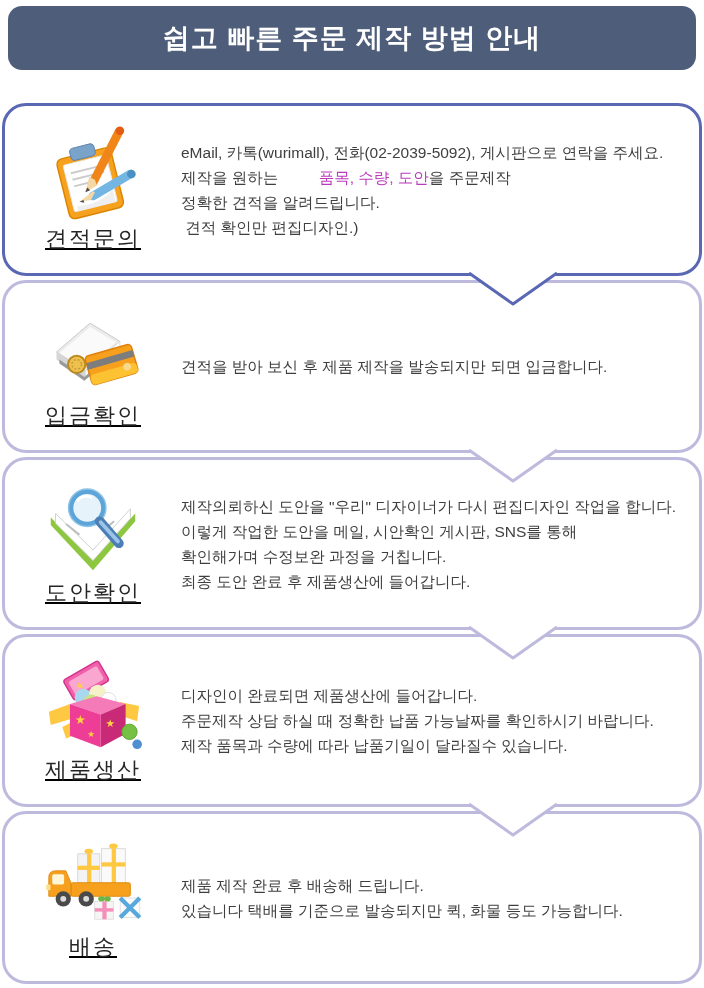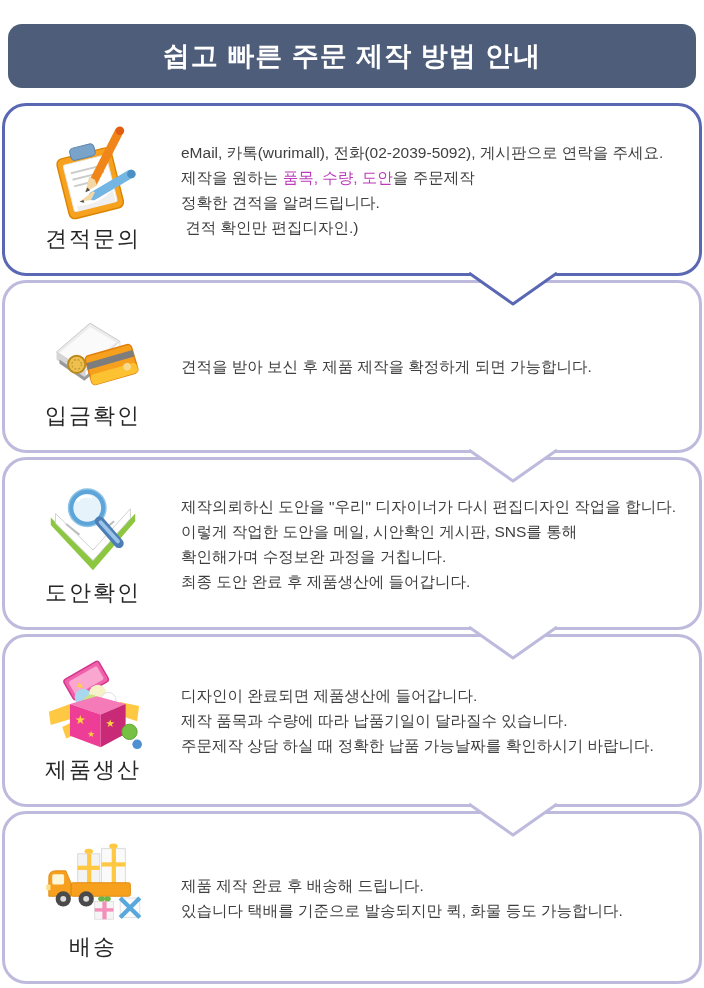--- a/index.html
+++ b/index.html
@@ -4,21 +4,21 @@
 <style>
   * { box-sizing: border-box; margin: 0; padding: 0; }
   html, body { width: 704px; height: 988px; }
   body {
     background: #ffffff;
     font-family: "Liberation Sans", sans-serif;
     position: relative;
     overflow: hidden;
   }
   .header {
-    position: absolute; left: 8px; top: 24px;
+    position: absolute; left: 8px; top: 6px;
     width: 688px; height: 64px;
     background: var(--header-bg, #4e5d79);
     border-radius: 14px;
     display: flex; align-items: center; justify-content: center;
   }
   .header h1 {
     color: #ffffff; font-size: 27px; font-weight: bold; letter-spacing: 1px;
   }
   .steps { position: absolute; left: 2px; top: 103px; width: 700px; }
   .step {
@@ -26,36 +26,36 @@
     height: 173px;
     margin-bottom: 4px;
     background: #ffffff;
     border: 3px solid var(--box-border, #bdbadd);
     border-radius: 24px;
     display: flex; align-items: center;
   }
   .step.first { border-color: var(--first-box-border, #5a68b4); }
   .step-left {
     width: 176px; flex-shrink: 0;
-    display: flex; flex-direction: column; align-items: center;
+    display: flex; flex-direction: column; align-items: center; text-decoration: underline;
   }
   .step-icon { width: 102px; height: 96px; }
   .step-icon svg { width: 100%; height: 100%; display: block; }
   .step-label {
     font-size: 22px; color: var(--label-text, #262626);
     letter-spacing: 2px; margin-top: 3px; font-weight: 500;
   }
   .step-text {
     flex: 1;
     font-size: 15.5px; line-height: 25px;
     color: var(--body-text, #3f3f3f);
     padding-right: 12px;
     white-space: pre-wrap;
   }
-  .step-text .hl { color: var(--hl, #bb3abb); }
+  .step-text .hl { color: var(--hl, #bb3abb); margin-left: 36px; }
   .notch {
     position: absolute; left: 462px; bottom: -34px;
     z-index: 10; overflow: visible;
   }
   .notch path {
     fill: #ffffff;
     stroke: var(--box-border, #bdbadd);
     stroke-width: 3; stroke-linejoin: round;
   }
   .step.first .notch path { stroke: var(--first-box-border, #5a68b4); }
@@ -113,21 +113,21 @@
       <g transform="rotate(-16 68 64)">
         <rect x="44" y="50" width="50" height="31" rx="4" fill="#f6a01e" stroke="#e07f0a" stroke-width="1.5"></rect>
         <rect x="44" y="57" width="50" height="7" fill="#7d7d7d"></rect>
         <rect x="44" y="70" width="50" height="11" rx="4" fill="#fcc232"></rect>
         <circle cx="84" cy="72" r="4" fill="#f9d98b"></circle>
       </g>
     </svg>
   </div>
       <div class="step-label">입금확인</div>
     </div>
-    <div class="step-text"><div class="line"><span>견적을 받아 보신 후 제품 제작을 확정하게 되면 가능합니다.</span></div></div>
+    <div class="step-text"><div class="line"><span>견적을 받아 보신 후 제품 제작을 발송되지만 되면 입금합니다.</span></div></div>
     <svg class="notch" width="92" height="34" viewBox="0 0 92 34" aria-hidden="true">
       <path d="M2 0 L46 31 L90 0"></path>
     </svg>
   </section>
 
   <section class="step">
     <div class="step-left">
       <div class="step-icon">
     <svg viewBox="0 0 100 100">
       <polygon points="6,40 50,84 94,36 94,44 50,95 6,48" fill="#8dc63f"></polygon>
@@ -172,21 +172,21 @@
       <text x="31" y="71" font-size="13" fill="#ffd23f">★</text>
       <text x="44" y="84" font-size="9" fill="#ffd23f">★</text>
       <text x="63" y="74" font-size="11" fill="#ffd23f">★</text>
       <circle cx="88" cy="79" r="8" fill="#76c043"></circle>
       <circle cx="88" cy="79" r="8" fill="none" stroke="#5ea332" stroke-width="1"></circle>
       <circle cx="96" cy="92" r="5" fill="#4f8fd2"></circle>
     </svg>
   </div>
       <div class="step-label">제품생산</div>
     </div>
-    <div class="step-text"><div class="line"><span>디자인이 완료되면 제품생산에 들어갑니다.</span></div><div class="line"><span>제작 품목과 수량에 따라 납품기일이 달라질수 있습니다.</span></div><div class="line"><span>주문제작 상담 하실 때 정확한 납품 가능날짜를 확인하시기 바랍니다.</span></div></div>
+    <div class="step-text"><div class="line"><span>디자인이 완료되면 제품생산에 들어갑니다.</span></div><div class="line"><span>주문제작 상담 하실 때 정확한 납품 가능날짜를 확인하시기 바랍니다.</span></div><div class="line"><span>제작 품목과 수량에 따라 납품기일이 달라질수 있습니다.</span></div></div>
     <svg class="notch" width="92" height="34" viewBox="0 0 92 34" aria-hidden="true">
       <path d="M2 0 L46 31 L90 0"></path>
     </svg>
   </section>
 
   <section class="step">
     <div class="step-left">
       <div class="step-icon">
     <svg viewBox="0 0 120 100">
       <rect x="42" y="18" width="26" height="36" fill="#f3f3f3" stroke="#d5d5d5"></rect>

